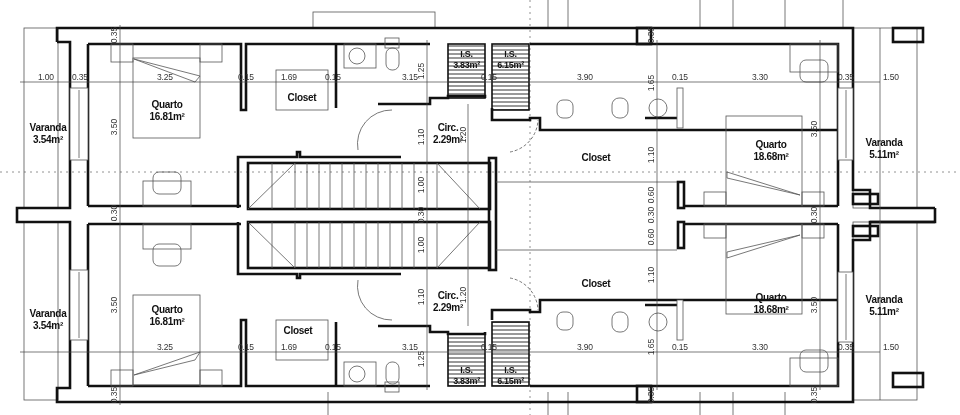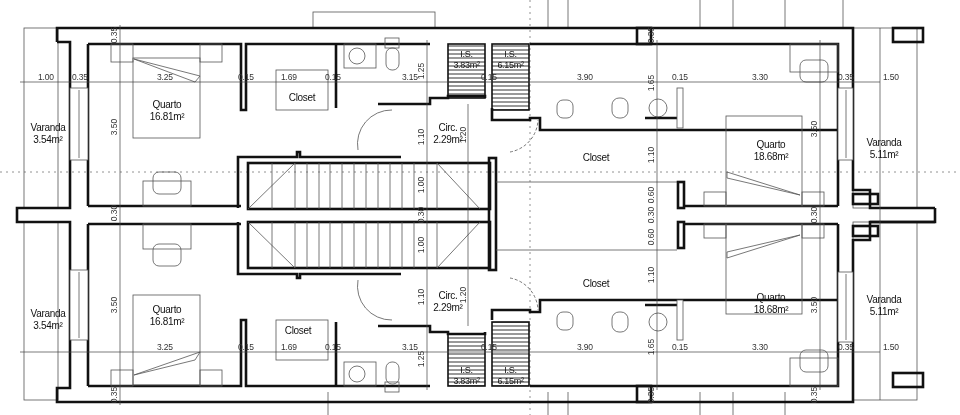--- a/index.html
+++ b/index.html
@@ -4,21 +4,21 @@
 <style>
   html, body { margin:0; padding:0; background:#ffffff; }
   body { width:960px; height:415px; overflow:hidden; font-family:"Liberation Sans", sans-serif; }
   #plan { position:absolute; left:0; top:0; width:960px; height:415px; }
   .wall { fill:none; stroke:#111; stroke-width:2.6; }
   .thin { fill:none; stroke:#555; stroke-width:0.8; }
   .fix { fill:#fff; stroke:#555; stroke-width:0.8; }
   .dim { stroke:#444; stroke-width:0.7; fill:none; }
   .axis { stroke:#777; stroke-width:0.8; stroke-dasharray:2 4; fill:none; }
   .hatch { fill:url(#hatch); stroke:#111; stroke-width:1.6; }
-  .lbl { position:absolute; font-weight:normal; font-size:10px; color:#111; text-align:center; line-height:12px; letter-spacing:-0.3px; }
+  .lbl { position:absolute; font-weight:bold; font-size:10px; color:#111; text-align:center; line-height:12px; letter-spacing:-0.3px; }
   .dimtxt { position:absolute; font-size:8.5px; color:#333; letter-spacing:-0.2px; }
   .vdim { position:absolute; font-size:8.5px; color:#333; transform:rotate(-90deg); transform-origin:center; }
 </style>
 </head>
 <body>
 
 <svg id="plan" viewBox="0 0 960 415" xmlns="http://www.w3.org/2000/svg">
   <defs>
     <pattern id="hatch" width="4" height="4" patternUnits="userSpaceOnUse">
       <rect width="4" height="4" fill="#fff"></rect>

